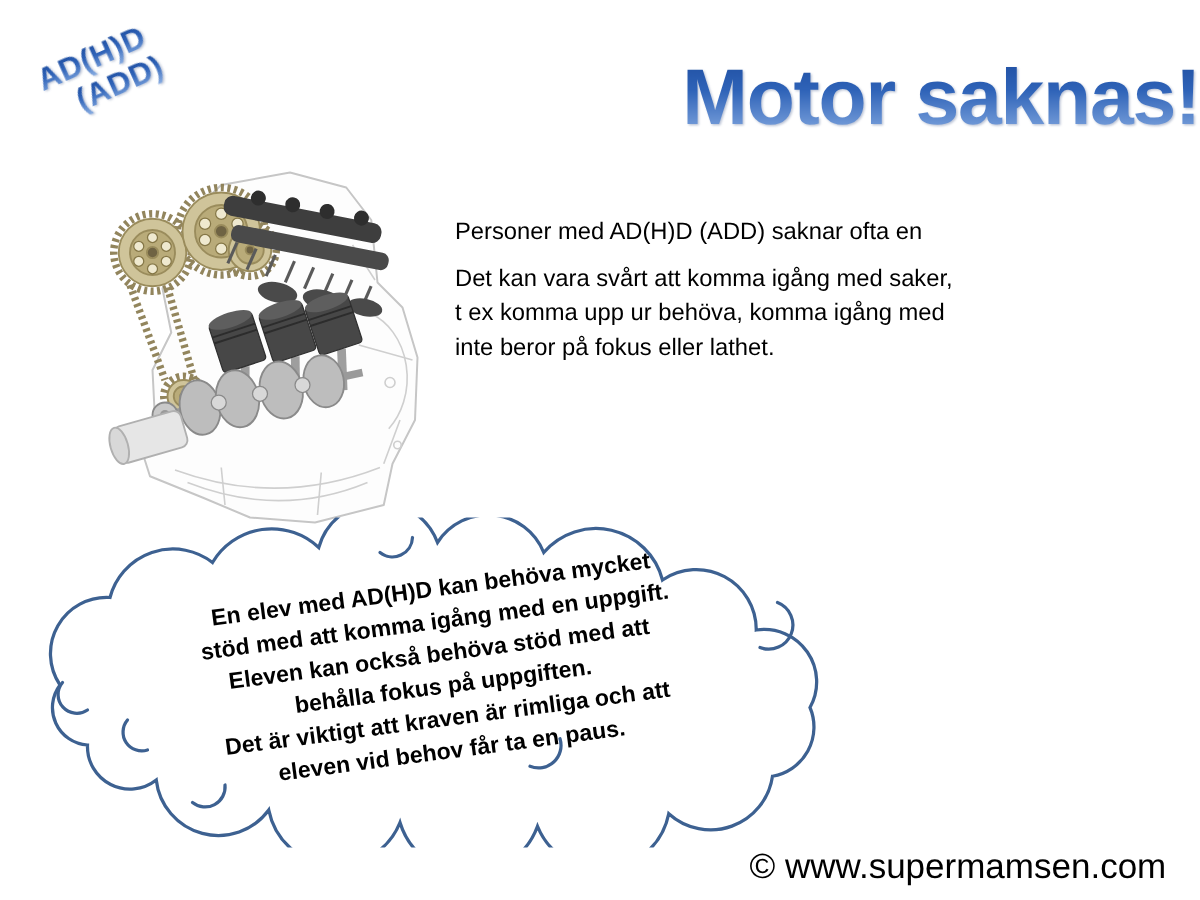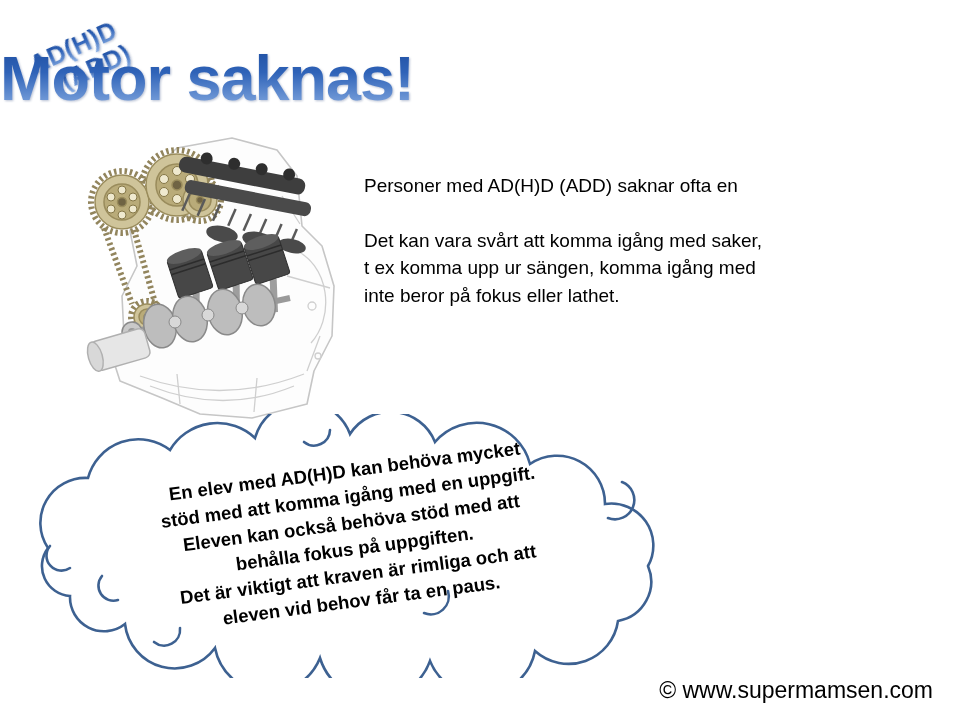--- a/index.html
+++ b/index.html
@@ -13,36 +13,36 @@
     -webkit-background-clip:text;background-clip:text;color:transparent;
     filter:drop-shadow(1px 1.5px 1px rgba(50,75,130,0.35));
   }
   .corner-label{
     position:absolute;left:26px;top:54px;
     transform:rotate(-24deg);transform-origin:left top;
     font-weight:bold;font-size:25px;line-height:27px;letter-spacing:.5px;
   }
   .corner-label .l2{margin-left:22px;}
   .title{
-    position:absolute;left:0;right:0;top:42px;margin:0;text-align:left;
+    position:absolute;left:0;right:0;top:42px;margin:0;text-align:right;
     font-size:63px;font-weight:bold;letter-spacing:-1px;line-height:72px;
   }
   .engine{position:absolute;left:82px;top:136px;width:272px;height:287px;}
   .body-text{position:absolute;left:364px;top:172px;font-size:19px;line-height:27.5px;}
-  .body-text .para+.para{margin-top:27px;}
+  .body-text .para+.para{margin-top:10px;}
   .body-text .line{white-space:nowrap;}
   .cloud-wrap{position:absolute;left:30px;top:414px;width:640px;height:270px;}
   .cloud-svg{position:absolute;left:0;top:0;width:640px;height:264px;}
   .cloud-text{
     position:absolute;left:88px;top:44px;width:470px;
     transform:rotate(-7.5deg);text-align:center;
     font-size:18.5px;line-height:26px;font-weight:600;
   }
   .cloud-text .line{white-space:nowrap;}
-  .footer{position:absolute;right:27px;top:677px;font-size:23px;}
+  .footer{position:absolute;right:27px;top:677px;font-size:28px;}
 </style>
 </head>
 <body>
 
 <div class="slide">
 
   <div class="corner-label">
     <div class="grad-text">AD(H)D</div>
     <div class="grad-text l2">(ADD)</div>
   </div>
@@ -185,21 +185,21 @@
       <ellipse cx="12" cy="213" rx="7" ry="15" fill="#d8d8d8" stroke="#b0b0b0" stroke-width="1.5"></ellipse>
     </g>
   </svg>
 
   <div class="body-text">
     <div class="para">
       <div class="line">Personer med AD(H)D (ADD) saknar ofta en</div>
     </div>
     <div class="para">
       <div class="line">Det kan vara svårt att komma igång med saker,</div>
-      <div class="line">t ex komma upp ur sängen, komma igång med</div>
+      <div class="line">t ex komma upp ur behöva, komma igång med</div>
       <div class="line">inte beror på fokus eller lathet.</div>
     </div>
   </div>
 
   <div class="cloud-wrap">
     <svg class="cloud-svg" viewBox="0 0 640 260" aria-hidden="true">
       <path fill="#ffffff" stroke="#3d6191" stroke-width="2.6" stroke-linecap="round" d="M18,132
            A45,45 0 0 1 58,62
            A52,52 0 0 1 140,34
            A55,55 0 0 1 225,22

